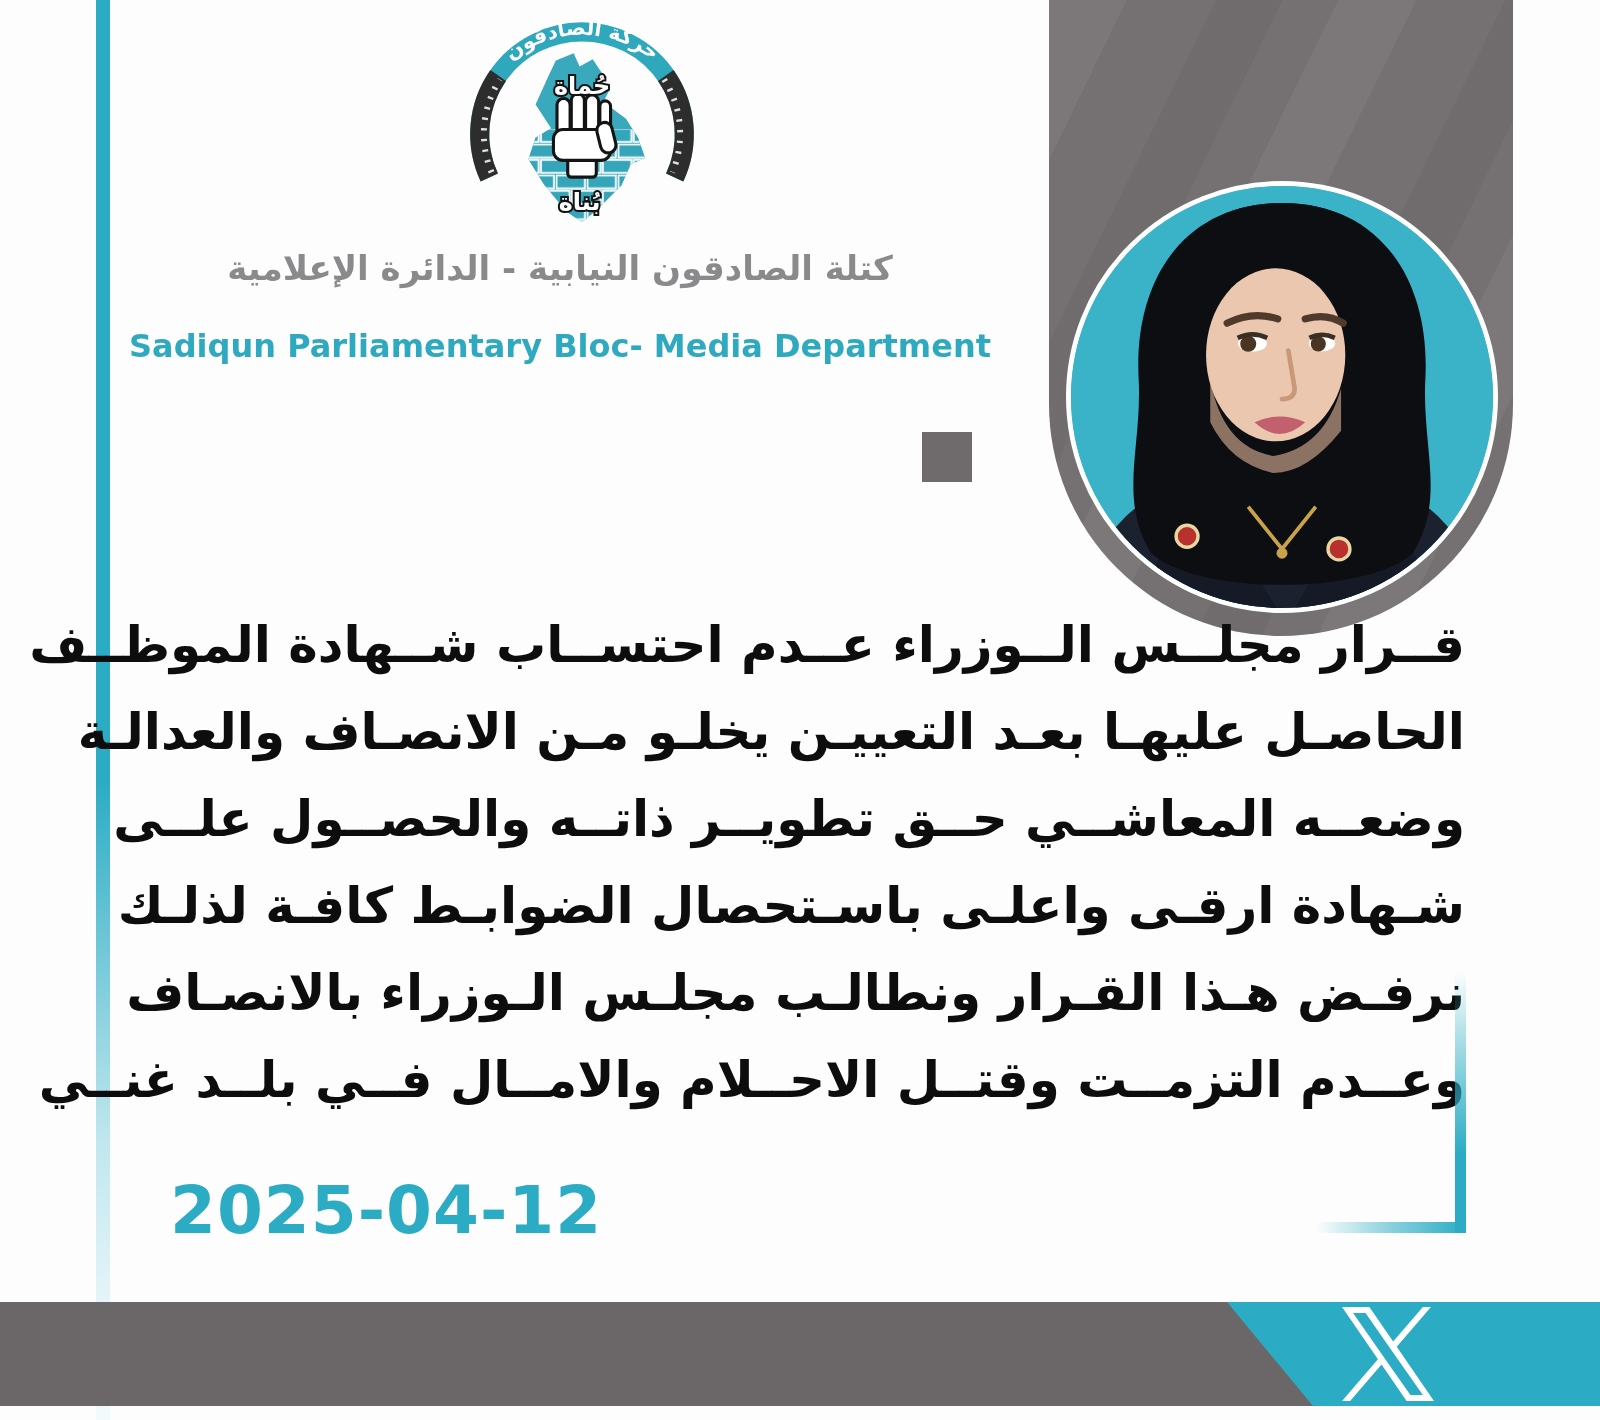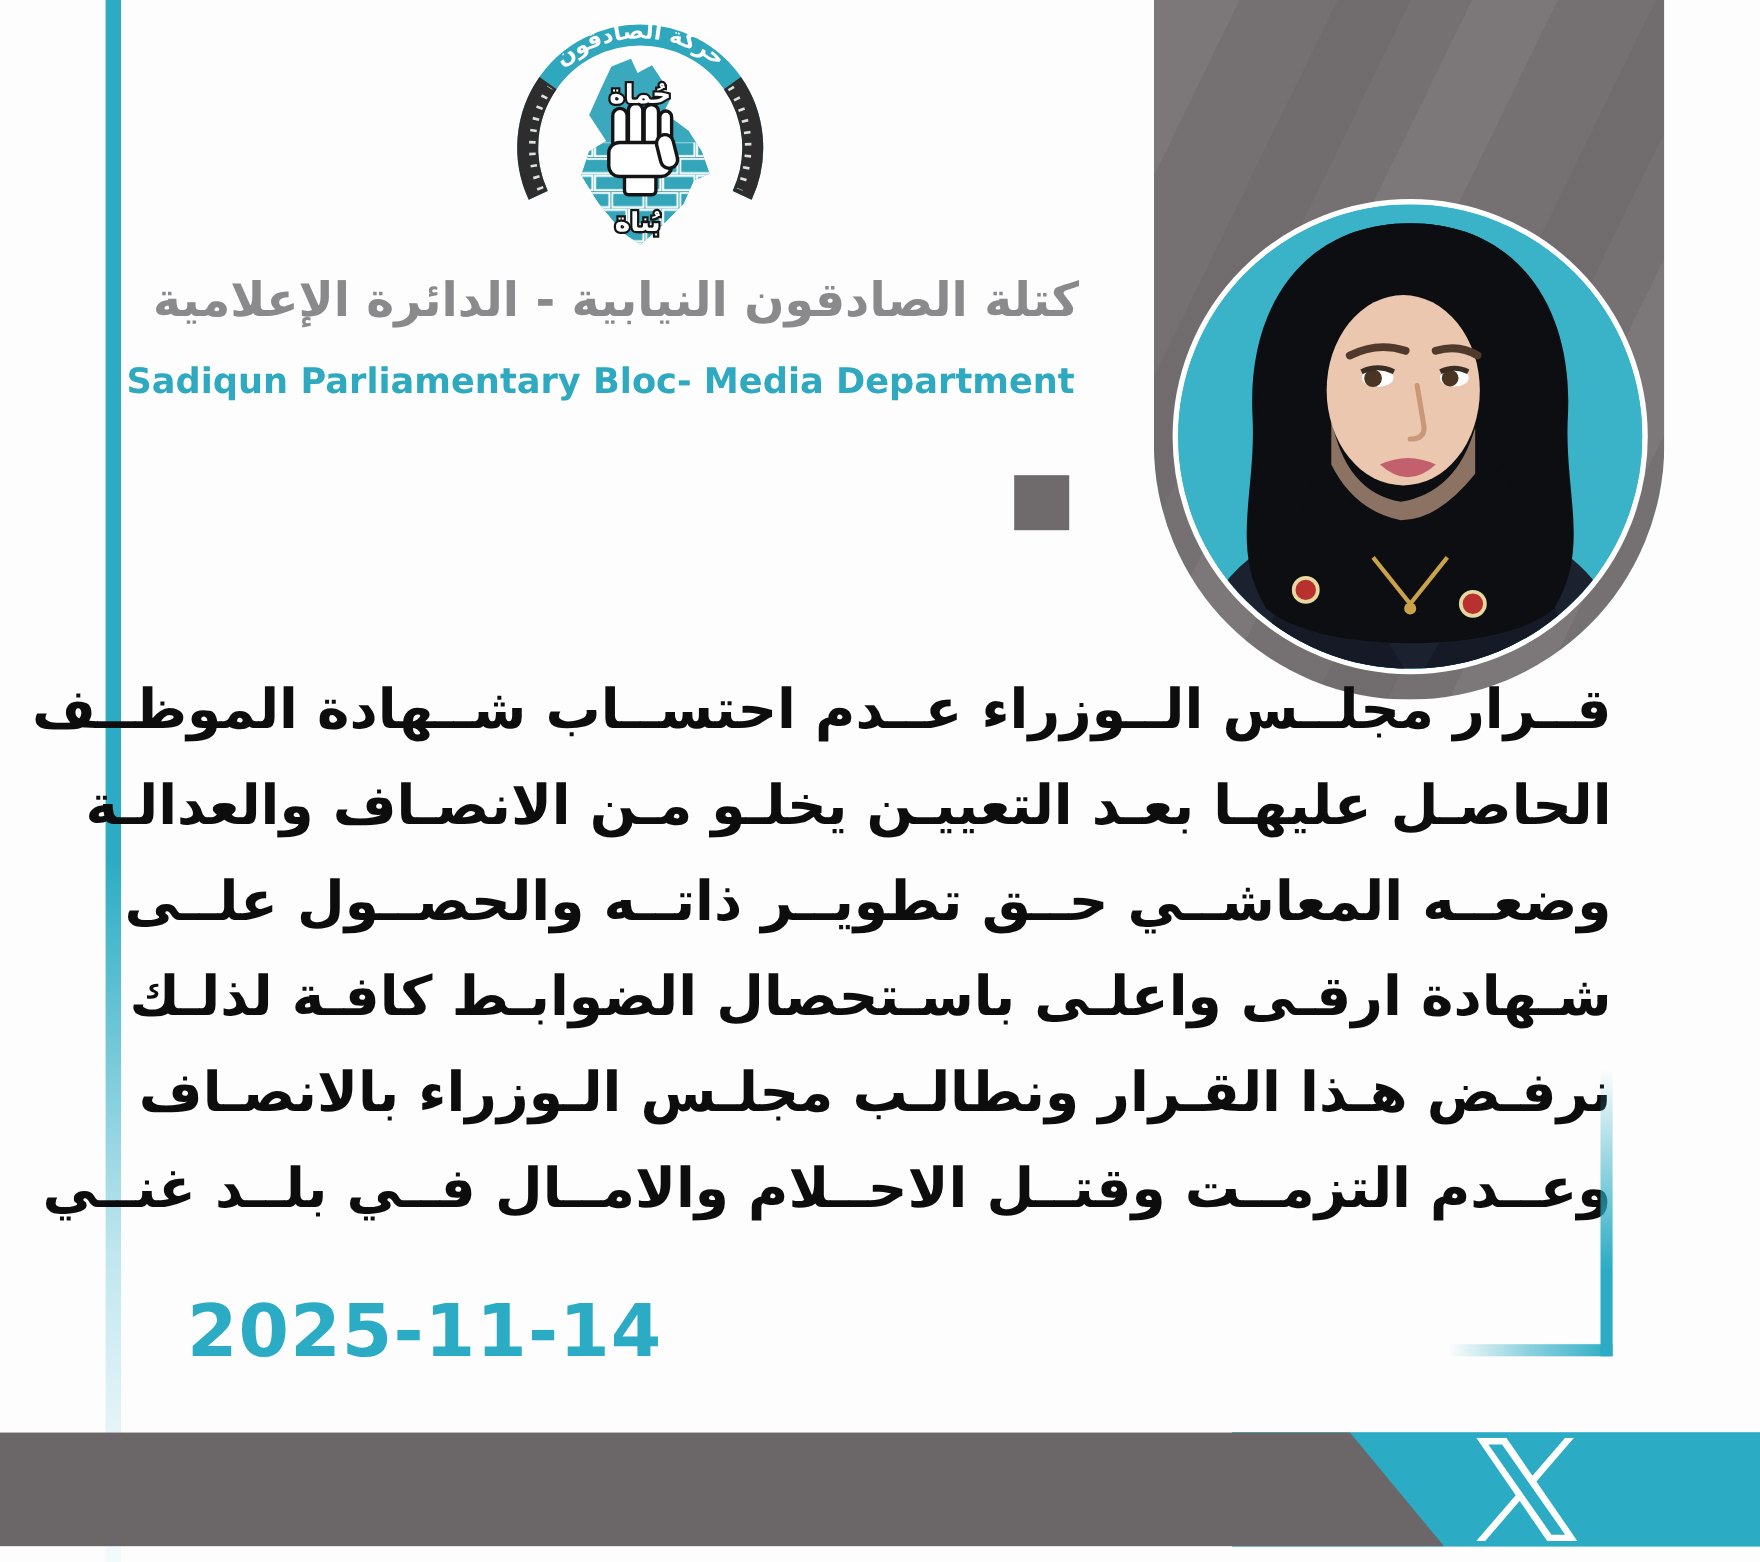--- a/index.html
+++ b/index.html
@@ -27,25 +27,25 @@
     border-radius:50%; border:5px solid #ffffff; background:#3ab3c9; overflow:hidden;
   }
   .photo svg{ display:block; width:100%; height:100%; }
   
   .emblem{ position:absolute; left:462px; top:20px; width:240px; height:238px; }
   .emblem svg{ width:100%; height:100%; display:block; }
   
   .org-ar{
     position:absolute; left:115px; top:248px; width:890px;
     text-align:center; direction:rtl;
-    font-size:43px; font-weight:bold; color:#8a8a8c; letter-spacing:0;
+    font-size:34px; font-weight:bold; color:#8a8a8c; letter-spacing:0;
   }
   .org-en{
     position:absolute; left:115px; top:327px; width:890px;
-    font-size:32px; font-weight:bold; color:#2fa9bf;
+    text-align:center; font-size:32px; font-weight:bold; color:#2fa9bf;
   }
   
   .title{
     position:absolute; top:394px; right:720px;
     direction:rtl; white-space:nowrap;
     font-size:62px; font-weight:bold; color:#35aac0;
   }
   .title-square{
     position:absolute; left:922px; top:432px; width:50px; height:50px; background:#6f6a6c;
   }
@@ -188,21 +188,21 @@
     <div class="stmt-line">الحاصـل عليهـا بعـد التعييـن يخلـو مـن الانصـاف والعدالـة</div>
     <div class="stmt-line">وضعــه المعاشــي حــق تطويــر ذاتــه والحصــول علــى</div>
     <div class="stmt-line">شـهادة ارقـى واعلـى باسـتحصال الضوابـط كافـة لذلـك</div>
     <div class="stmt-line">نرفـض هـذا القـرار ونطالـب مجلـس الـوزراء بالانصـاف</div>
     <div class="stmt-line">وعــدم التزمــت وقتــل الاحــلام والامــال فــي بلــد غنــي</div>
   </div>
 
   <div class="accent-v"></div>
   <div class="accent-h"></div>
 
-  <div class="date">2025-11-14</div>
+  <div class="date">2025-04-12</div>
 
   <div class="bottom-bar">
     <div class="bar-teal"></div>
     <div class="bar-gray"></div>
     <div class="x-logo">
       <svg viewBox="0 0 1200 1227" aria-hidden="true">
         <path fill="#ffffff" d="M714.163 519.284 1160.89 0H1055.03L667.137 450.887 357.328 0H0L468.492 681.821 0 1226.37H105.866L515.491 750.218 842.672 1226.37H1200L714.137 519.284h.026ZM569.165 687.828l-47.468-67.894L144.011 79.694h162.604l304.797 435.991 47.468 67.894 396.2 566.721H892.476L569.165 687.854v-.026Z"></path>
       </svg>
     </div>
   </div>

